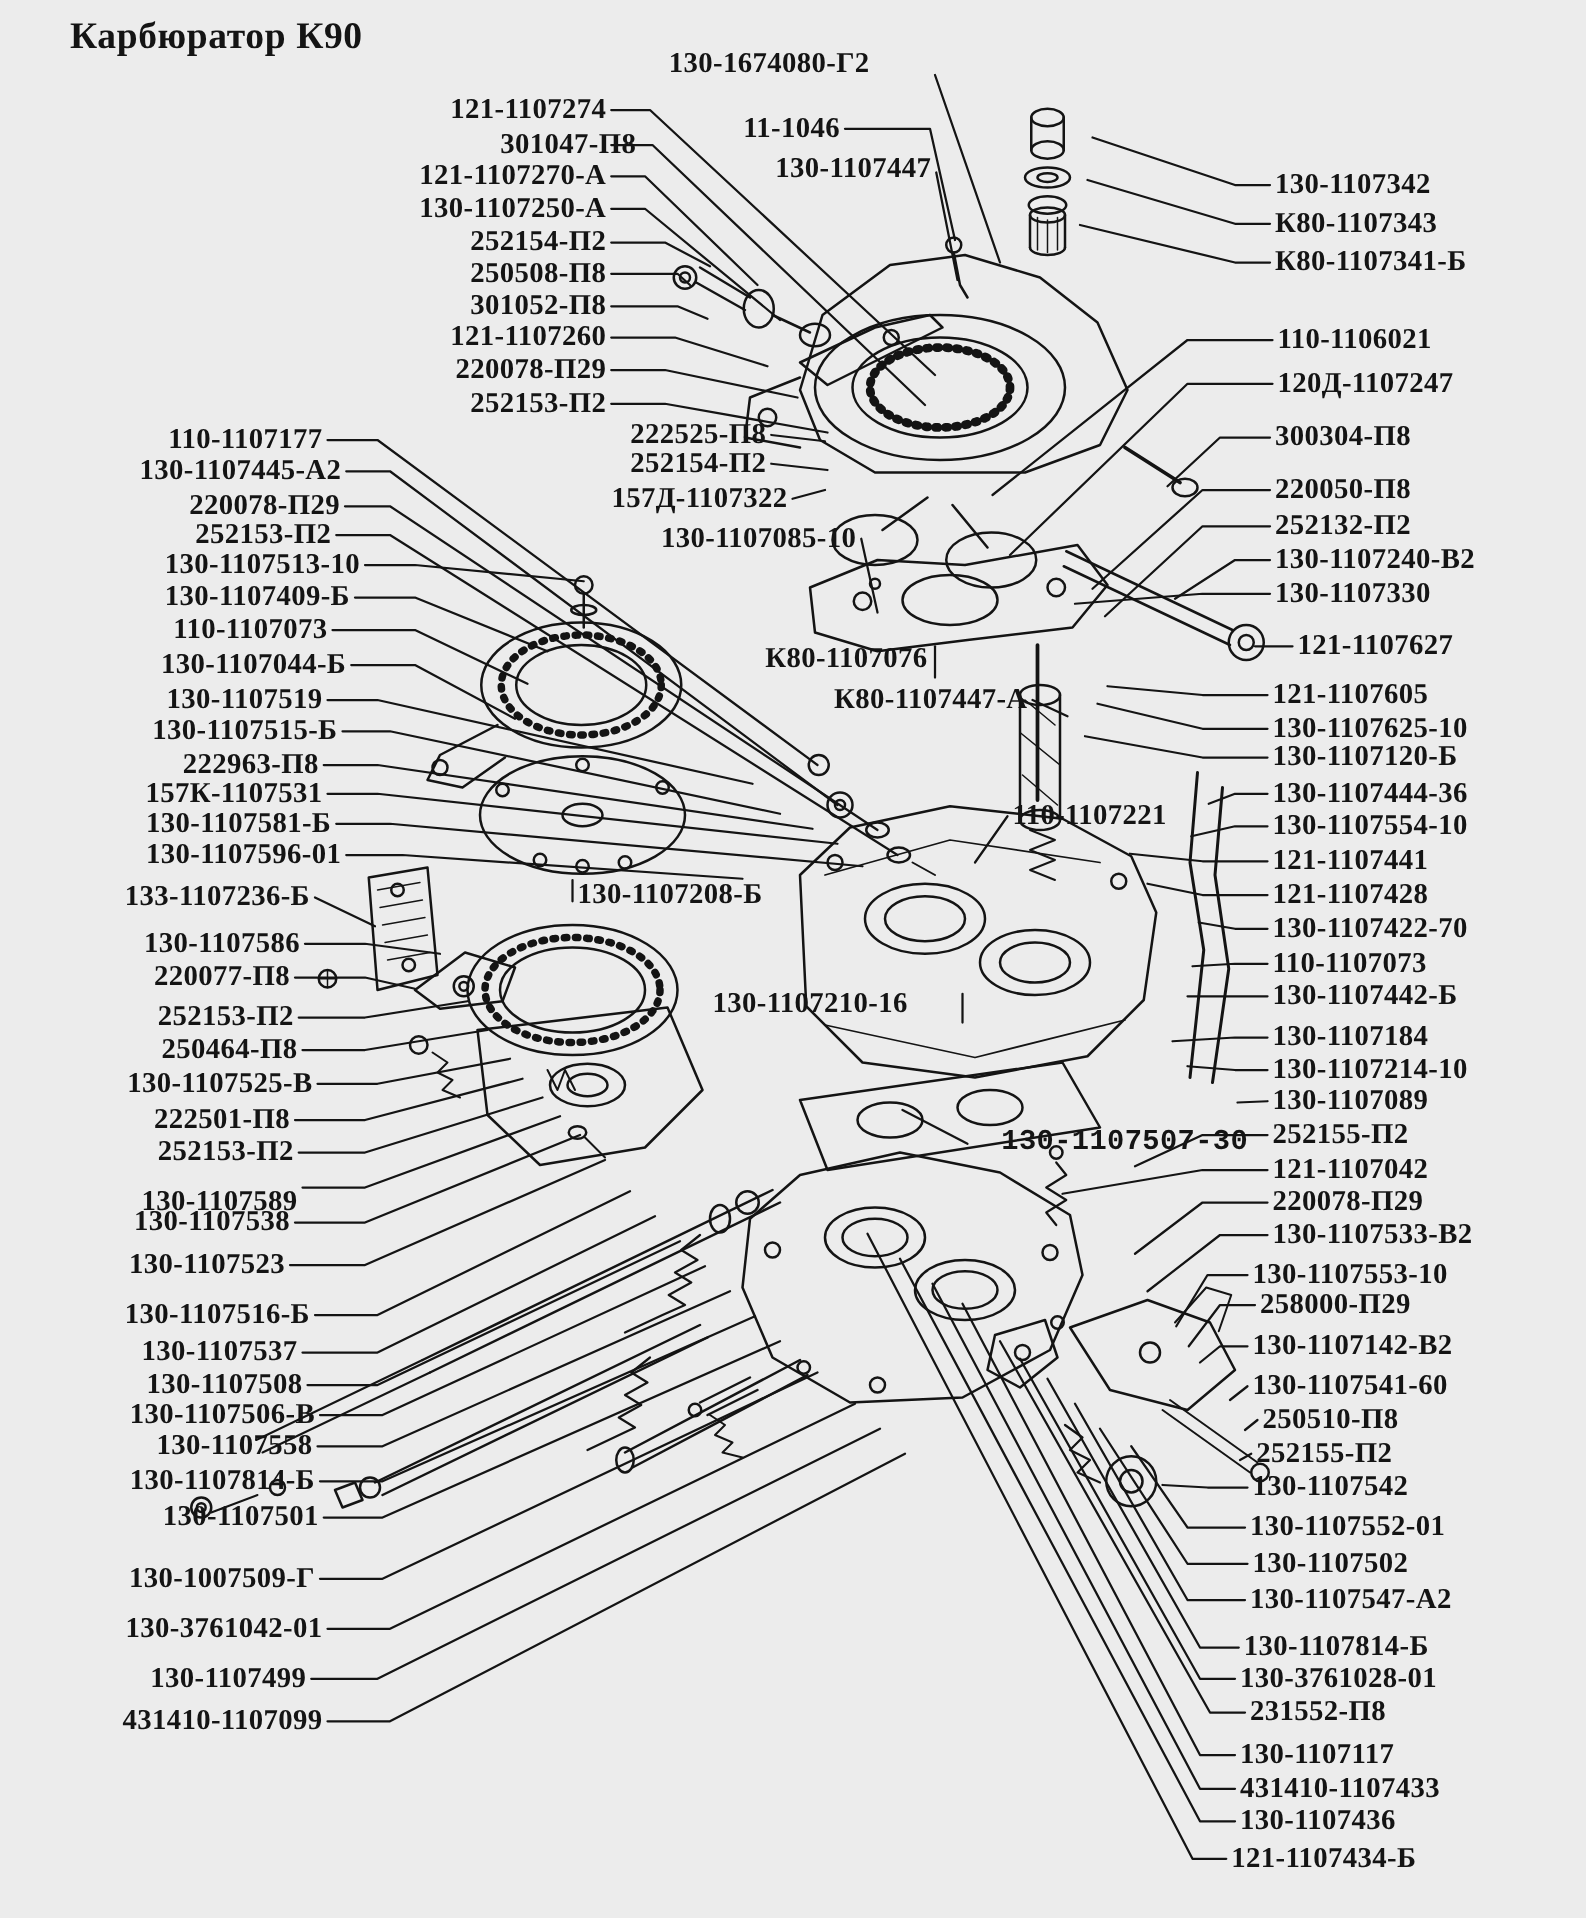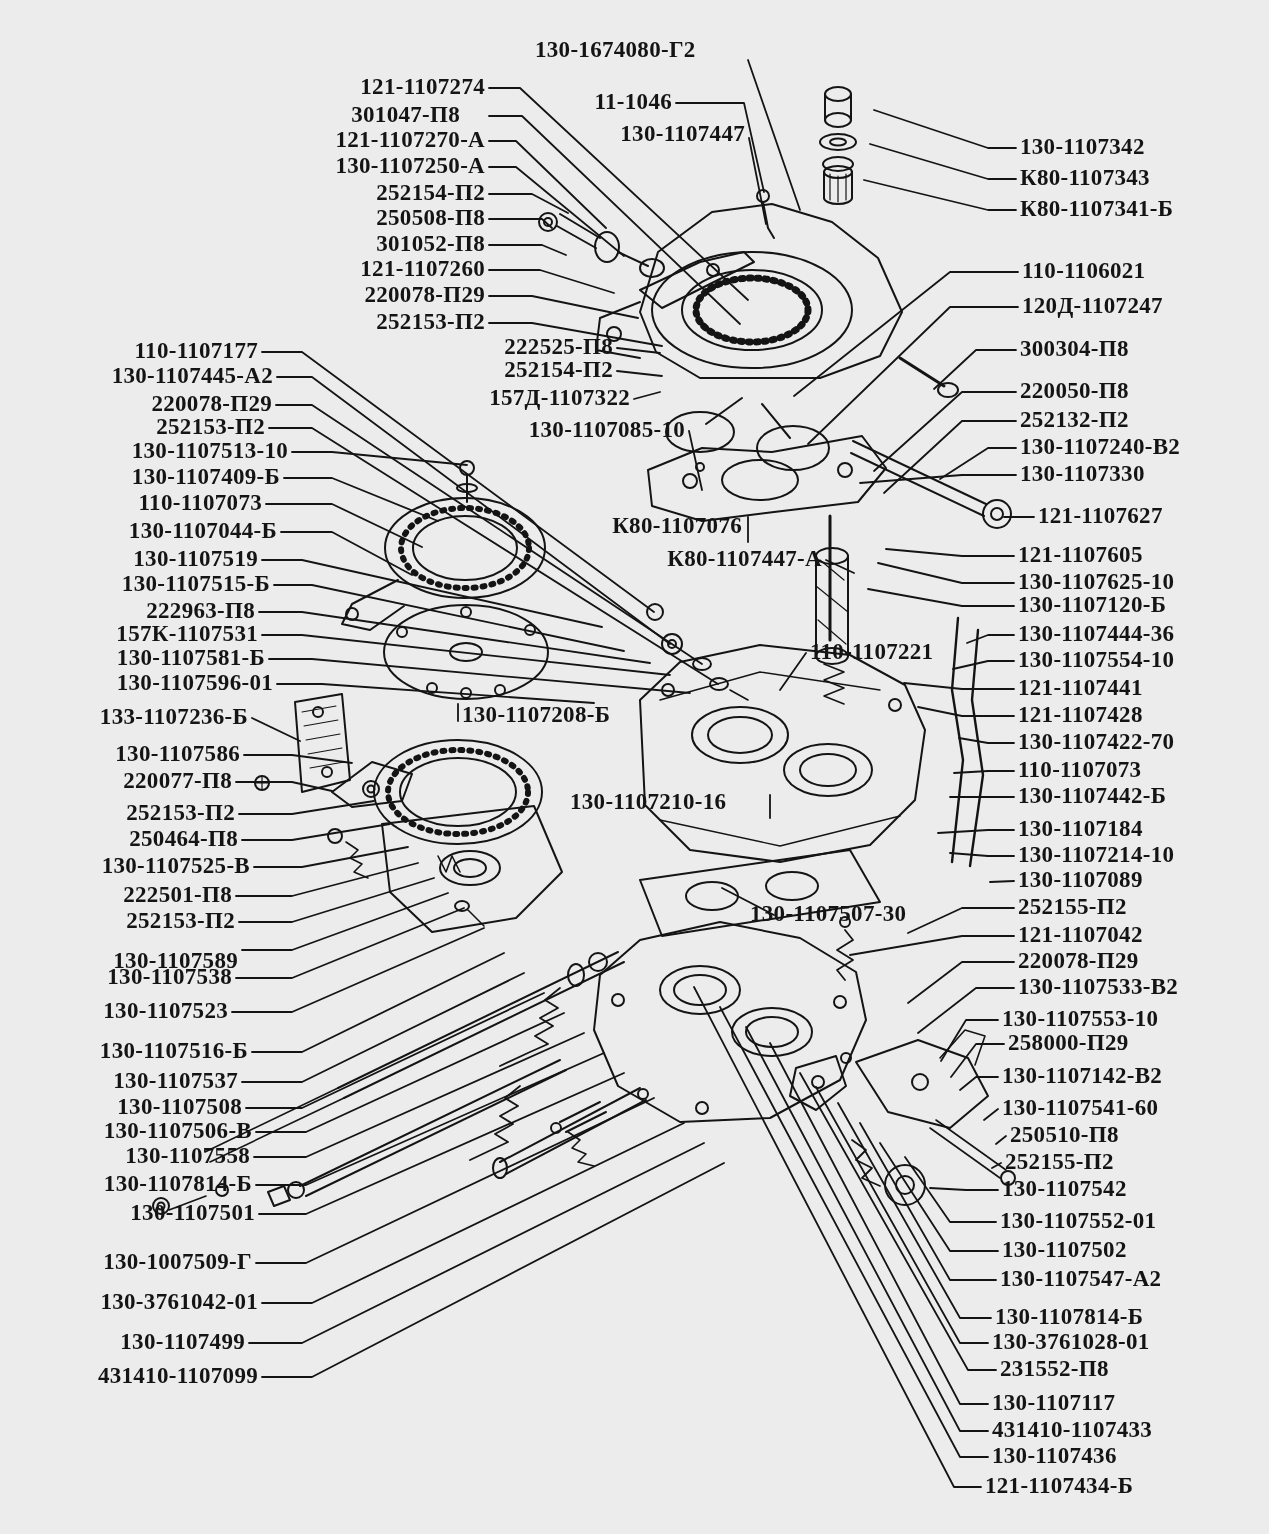--- a/index.html
+++ b/index.html
@@ -11,20 +11,21 @@
              color:rgba(120,120,120,0.22);pointer-events:none;user-select:none;}
   svg.art{position:absolute;left:0;top:0;}
   .part-label{position:absolute;transform:translateY(-55%);font-weight:700;font-size:23px;
               white-space:nowrap;letter-spacing:.3px;line-height:1;}
 </style>
 </head>
 <body>
 
 <div class="stage">
 
+  <div class="title">Карбюратор К90</div>
 
   <svg class="art" width="1269" height="1534" viewBox="0 0 1269 1534">
     <g stroke="#141414" fill="none" stroke-width="2" stroke-linecap="round" stroke-linejoin="round">
 
       <g>
         <ellipse cx="838" cy="94" rx="13" ry="7"></ellipse>
         <path d="M825,94 L825,120 M851,94 L851,120"></path>
         <ellipse cx="838" cy="120" rx="13" ry="7"></ellipse>
         <ellipse cx="838" cy="142" rx="18" ry="8"></ellipse>
         <ellipse cx="838" cy="142" rx="8" ry="3.5"></ellipse>
@@ -325,21 +326,21 @@
         <polyline points="988,1404 960,1404 770,1043"></polyline>
         <polyline points="988,1431 960,1431 746,1027"></polyline>
         <polyline points="988,1457 960,1457 720,1007"></polyline>
         <polyline points="981,1487 954,1487 694,987"></polyline>
       </g>
   </svg>
 
   <div id="labels">
       <div class="part-label" style="left: 535px; top: 51px;">130-1674080-Г2</div>
       <div class="part-label" style="right: 784px; top: 88px;">121-1107274</div>
-      <div class="part-label" style="right: 809px; top: 116px; margin-left: 40px;">301047-П8</div>
+      <div class="part-label" style="right: 760px; top: 116px; margin-left: 40px;">301047-П8</div>
       <div class="part-label" style="right: 597px; top: 103px;">11-1046</div>
       <div class="part-label" style="right: 524px; top: 135px;">130-1107447</div>
       <div class="part-label" style="right: 784px; top: 141px;">121-1107270-А</div>
       <div class="part-label" style="right: 784px; top: 167px;">130-1107250-А</div>
       <div class="part-label" style="left: 1020px; top: 148px;">130-1107342</div>
       <div class="part-label" style="left: 1020px; top: 179px;">К80-1107343</div>
       <div class="part-label" style="right: 784px; top: 194px;">252154-П2</div>
       <div class="part-label" style="left: 1020px; top: 210px;">К80-1107341-Б</div>
       <div class="part-label" style="right: 784px; top: 219px;">250508-П8</div>
       <div class="part-label" style="right: 784px; top: 245px;">301052-П8</div>
@@ -390,21 +391,21 @@
       <div class="part-label" style="right: 1037px; top: 782px;">220077-П8</div>
       <div class="part-label" style="left: 570px; top: 803px;">130-1107210-16</div>
       <div class="part-label" style="left: 1018px; top: 797px;">130-1107442-Б</div>
       <div class="part-label" style="right: 1034px; top: 814px;">252153-П2</div>
       <div class="part-label" style="left: 1018px; top: 830px;">130-1107184</div>
       <div class="part-label" style="right: 1031px; top: 840px;">250464-П8</div>
       <div class="part-label" style="left: 1018px; top: 856px;">130-1107214-10</div>
       <div class="part-label" style="right: 1019px; top: 867px;">130-1107525-В</div>
       <div class="part-label" style="left: 1018px; top: 881px;">130-1107089</div>
       <div class="part-label" style="right: 1037px; top: 896px;">222501-П8</div>
-      <div class="part-label" style="left: 750px; top: 915px;">130-1107507-30</div>
+      <div class="part-label" style="left: 801px; top: 915px; font-family: Liberation Mono, monospace;">130-1107507-30</div>
       <div class="part-label" style="left: 1018px; top: 908px;">252155-П2</div>
       <div class="part-label" style="right: 1034px; top: 922px;">252153-П2</div>
       <div class="part-label" style="left: 1018px; top: 936px;">121-1107042</div>
       <div class="part-label" style="right: 1031px; top: 950px; margin-top: 12px;">130-1107589</div>
       <div class="part-label" style="left: 1018px; top: 962px;">220078-П29</div>
       <div class="part-label" style="right: 1037px; top: 978px;">130-1107538</div>
       <div class="part-label" style="left: 1018px; top: 988px;">130-1107533-В2</div>
       <div class="part-label" style="right: 1041px; top: 1012px;">130-1107523</div>
       <div class="part-label" style="left: 1002px; top: 1020px;">130-1107553-10</div>
       <div class="part-label" style="left: 1008px; top: 1044px;">258000-П29</div>

